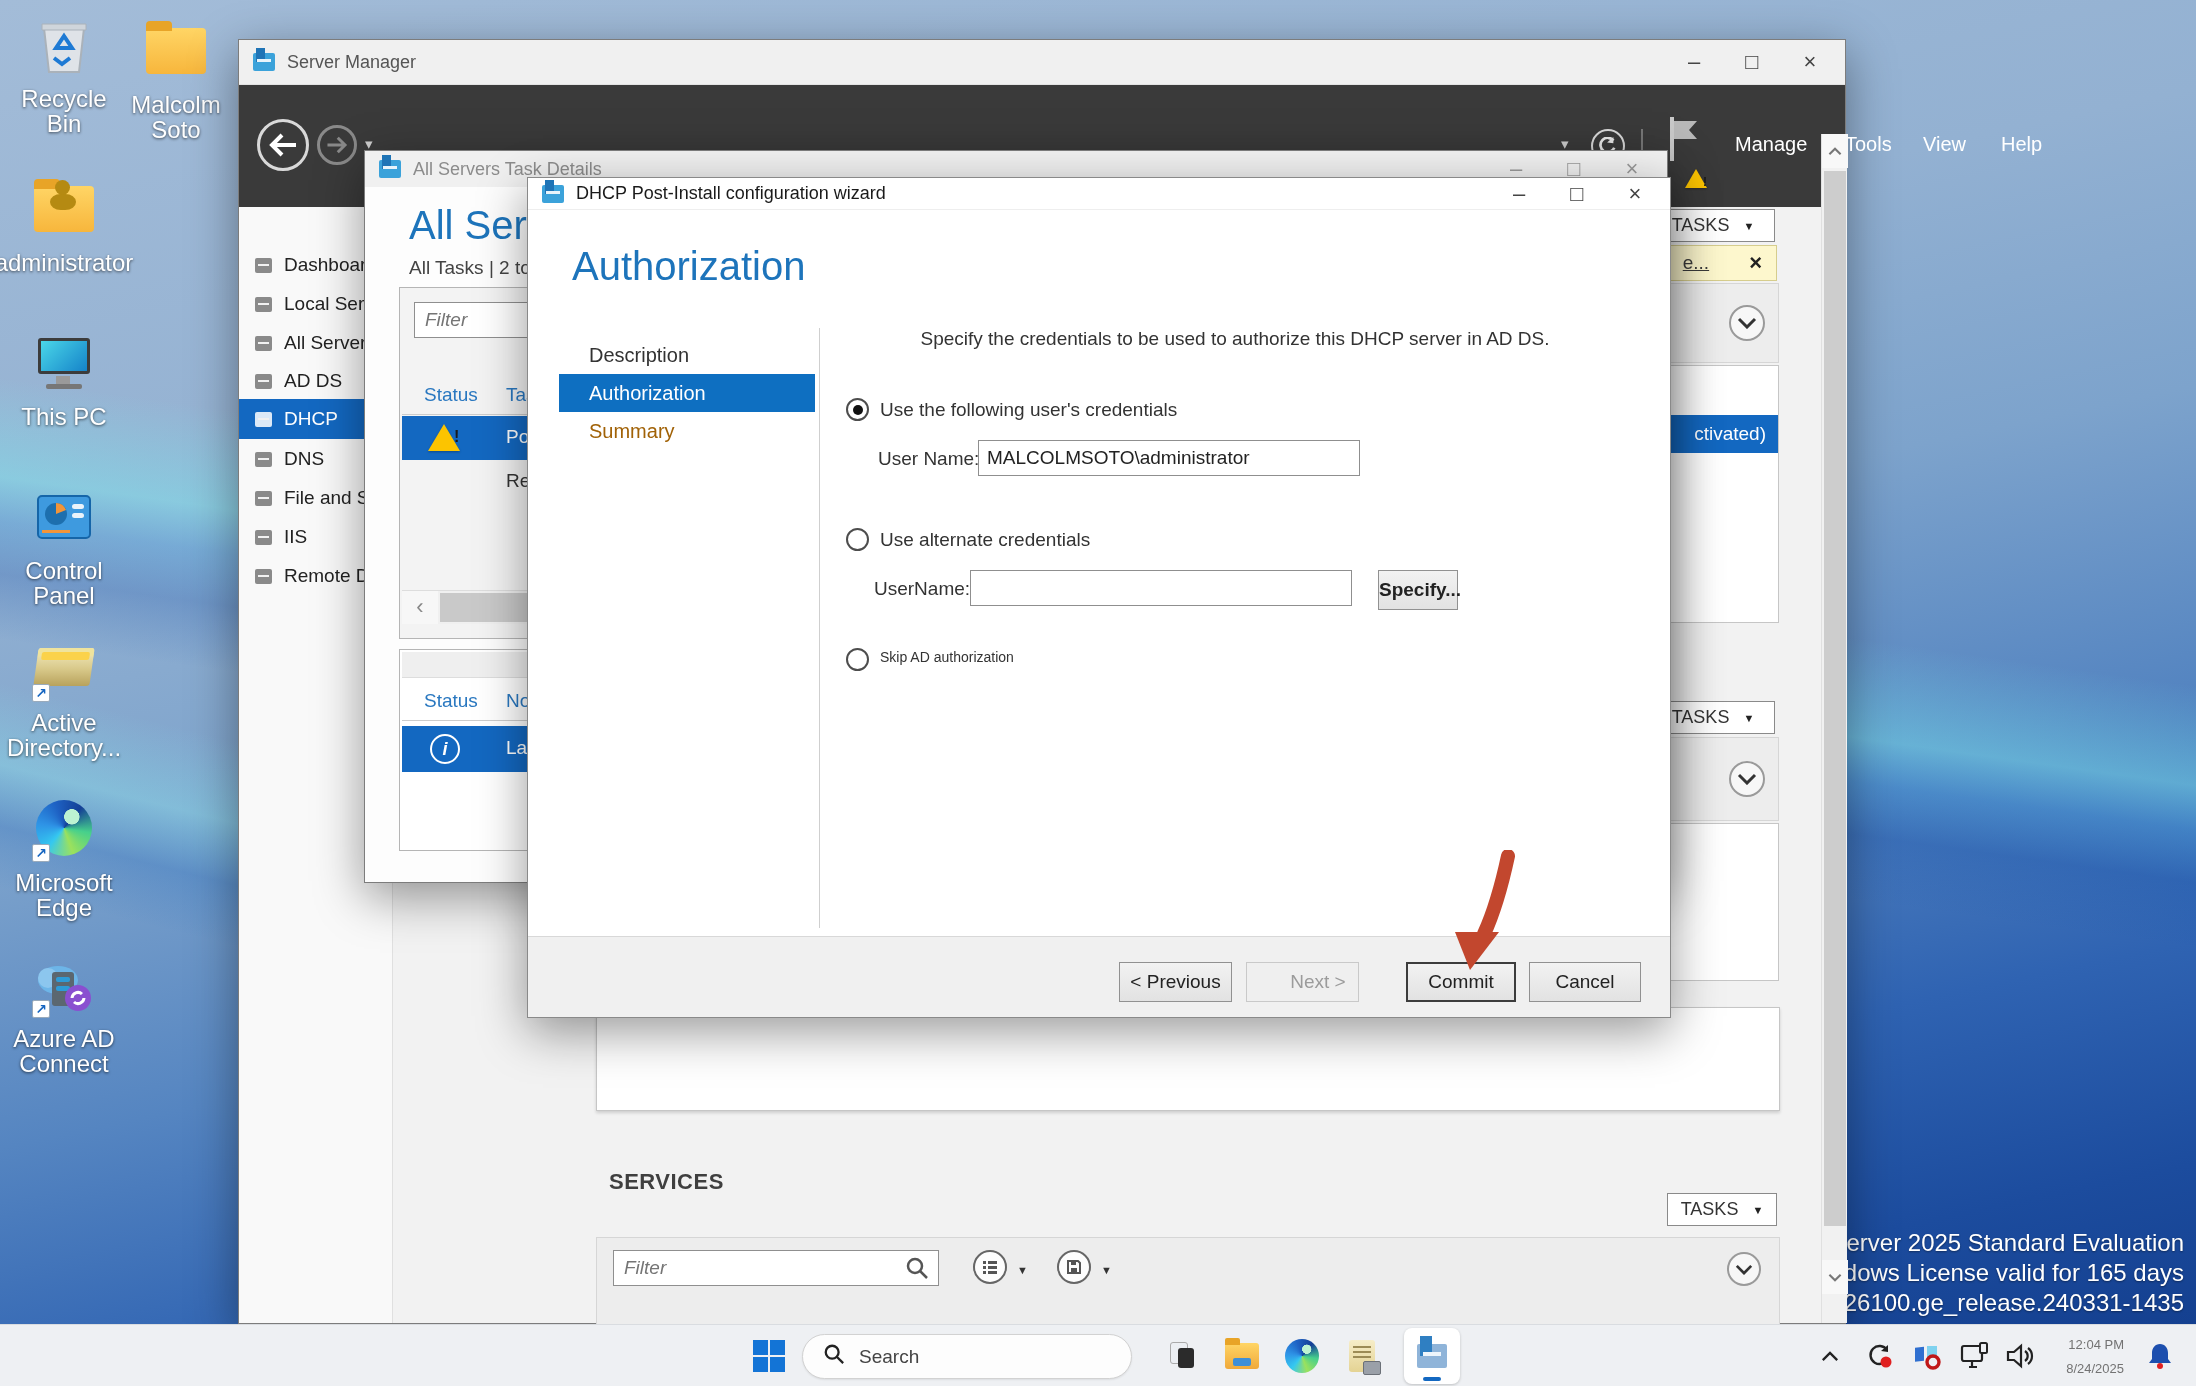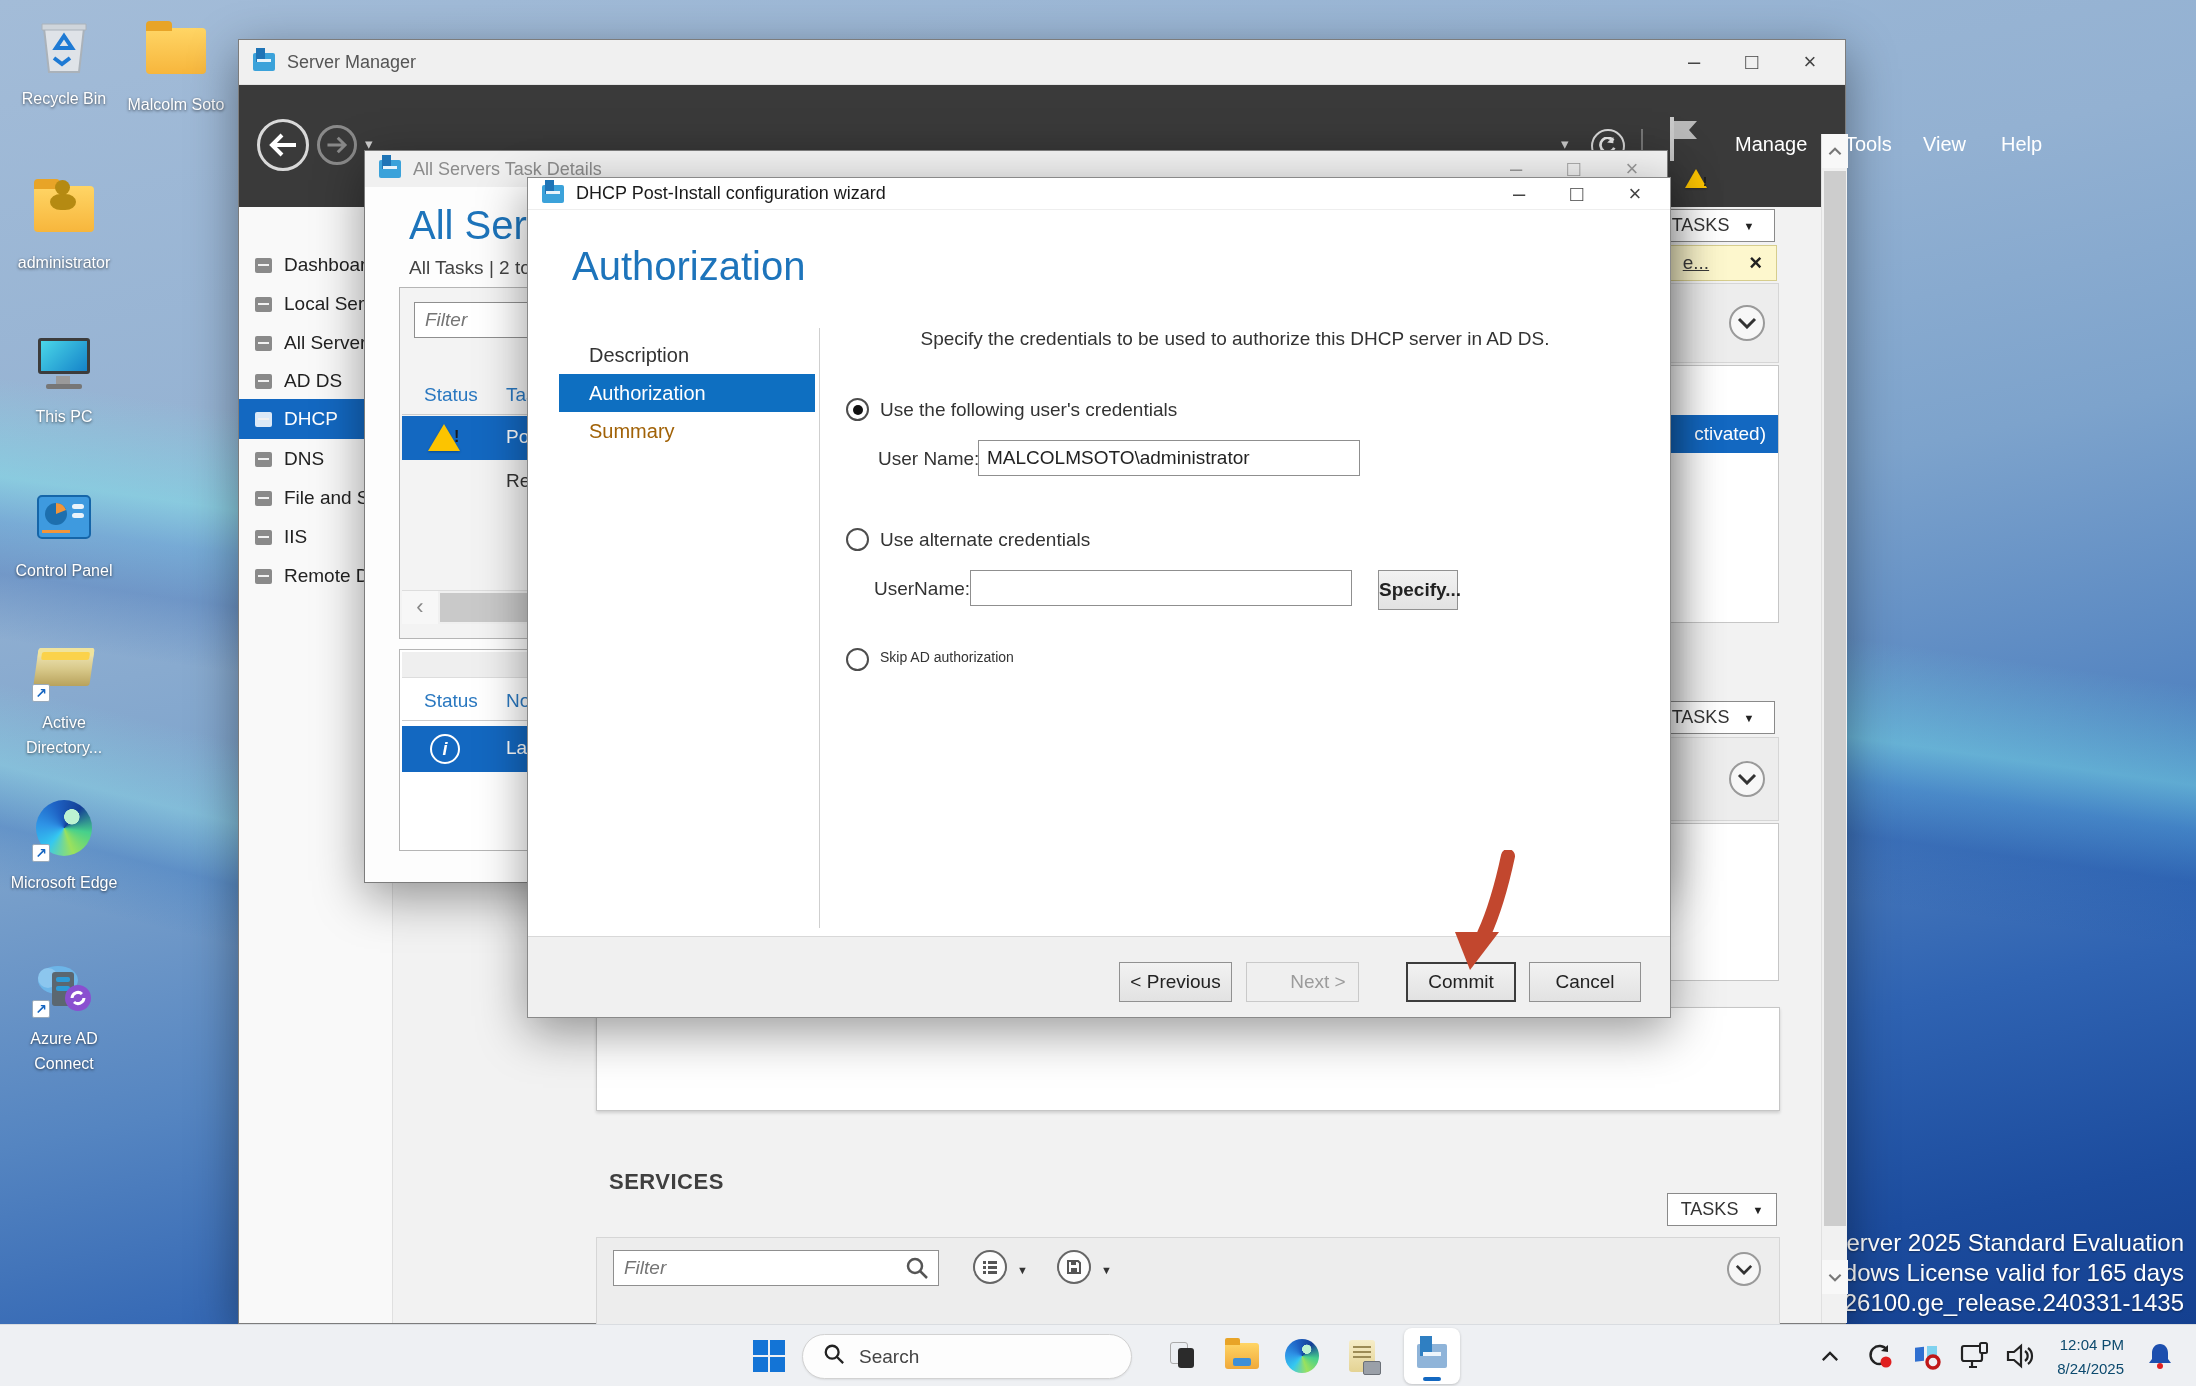--- a/index.html
+++ b/index.html
@@ -8,21 +8,21 @@
   .a { position:absolute; }
   .screen { position:relative; width:2196px; height:1386px; overflow:hidden;
     background:linear-gradient(168deg,#a3bcd8 0%,#93b1d2 30%,#7da3cc 46%,#5585c1 62%,#2f63b2 76%,#1c4c9e 88%,#113b8a 100%); }
   .streak1 { left:-150px; top:540px; width:2600px; height:260px; transform:rotate(8deg);
     background:linear-gradient(180deg,rgba(255,255,255,0) 0%,rgba(125,232,238,.45) 38%,rgba(70,160,220,.35) 55%,rgba(20,80,170,.25) 75%,rgba(0,0,0,0) 100%); }
   .streak2 { left:-500px; top:760px; width:1600px; height:200px; transform:rotate(14deg);
     background:linear-gradient(180deg,rgba(255,255,255,0) 0%,rgba(140,235,240,.35) 40%,rgba(40,110,190,.30) 70%,rgba(0,0,0,0) 100%); }
 
   
   .dicon { display:flex; flex-direction:column; align-items:center; gap:8px; width:120px; cursor:default; }
-  .dicon .lbl { color:#fff; font-size:16px; text-align:center; line-height:25px; text-shadow:0 1px 3px rgba(0,0,0,.65); }
+  .dicon .lbl { color:#fff; font-size:24px; text-align:center; line-height:25px; text-shadow:0 1px 3px rgba(0,0,0,.65); }
   .ic64 { width:64px; height:64px; position:relative; }
   .folder { position:absolute; left:2px; top:8px; width:60px; height:46px; border-radius:4px;
     background:linear-gradient(180deg,#ffd565 0%,#f7b63c 100%); }
   .folder::before { content:""; position:absolute; left:0; top:-7px; width:26px; height:10px; border-radius:4px 4px 0 0; background:#e8a427; }
   .person { position:absolute; left:18px; top:16px; width:26px; height:16px; border-radius:50%/60%; background:#b58a12; }
   .person::before { content:""; position:absolute; left:5px; top:-14px; width:15px; height:15px; border-radius:50%; background:#b58a12; }
   .monitor { position:absolute; left:6px; top:6px; width:52px; height:36px; background:linear-gradient(135deg,#4ad7e8,#1583c9); border:3px solid #3c3c3c; border-radius:3px; }
   .mstand { position:absolute; left:24px; top:44px; width:14px; height:8px; background:#9a9a9a; }
   .mbase { position:absolute; left:14px; top:52px; width:36px; height:5px; background:#777; border-radius:2px; }
   .shortcut { position:absolute; left:0; bottom:0; width:18px; height:18px; background:#fff; border:1px solid #9ab; border-radius:2px;
@@ -110,21 +110,21 @@
     background:radial-gradient(circle at 64% 30%,#bdf3d2 0 14%,rgba(0,0,0,0) 15%),
       conic-gradient(from 220deg,#35c8f0,#2e93e6,#1e62c4,#143f96,#46d08c,#9be15d,#35c8f0); }
   .scrollpap { position:relative; width:26px; height:32px; background:linear-gradient(180deg,#f6edc8,#e4d393); border-radius:3px; }
   .scrollpap::before { content:""; position:absolute; left:4px; top:6px; right:4px; height:2px; background:#9c8b55; box-shadow:0 5px 0 #9c8b55,0 10px 0 #9c8b55; }
   .scrollpap::after { content:""; position:absolute; right:-6px; bottom:-3px; width:16px; height:12px; background:#9aa0a8; border:1px solid #6b7077; border-radius:2px; }
   .smtask { position:absolute; left:1404px; top:3px; width:56px; height:56px; background:#fff; border-radius:8px; box-shadow:0 1px 3px rgba(0,0,0,.2); display:flex; align-items:center; justify-content:center; cursor:pointer; }
   .smtask::after { content:""; position:absolute; left:19px; bottom:3px; width:18px; height:4px; background:#1368c1; border-radius:2px; }
   .smt-ico { position:relative; width:30px; height:24px; background:#8fb4d9; border-radius:2px; }
   .smt-ico::before { content:""; position:absolute; left:3px; top:-8px; width:12px; height:20px; background:#2f7fc2; }
   .smt-ico::after { content:""; position:absolute; left:6px; top:8px; right:6px; height:4px; background:#eef5fb; }
-  .clock { position:absolute; right:72px; top:8px; text-align:right; font-size:15px; line-height:24px; color:#0c4a6e; cursor:pointer; }
+  .clock { position:absolute; right:72px; top:8px; text-align:right; font-size:13px; line-height:24px; color:#737373; cursor:pointer; }
   .license { position:absolute; right:12px; top:1228px; text-align:right; color:#fff; font-size:24px; line-height:30px; font-weight:300; text-shadow:0 1px 2px rgba(0,0,0,.4); }
 </style>
 </head>
 <body>
 
 <div class="screen">
   <div class="a streak1"></div>
   <div class="a streak2"></div>
 
   <div class="a dicon" style="left:4px;top:14px;">

